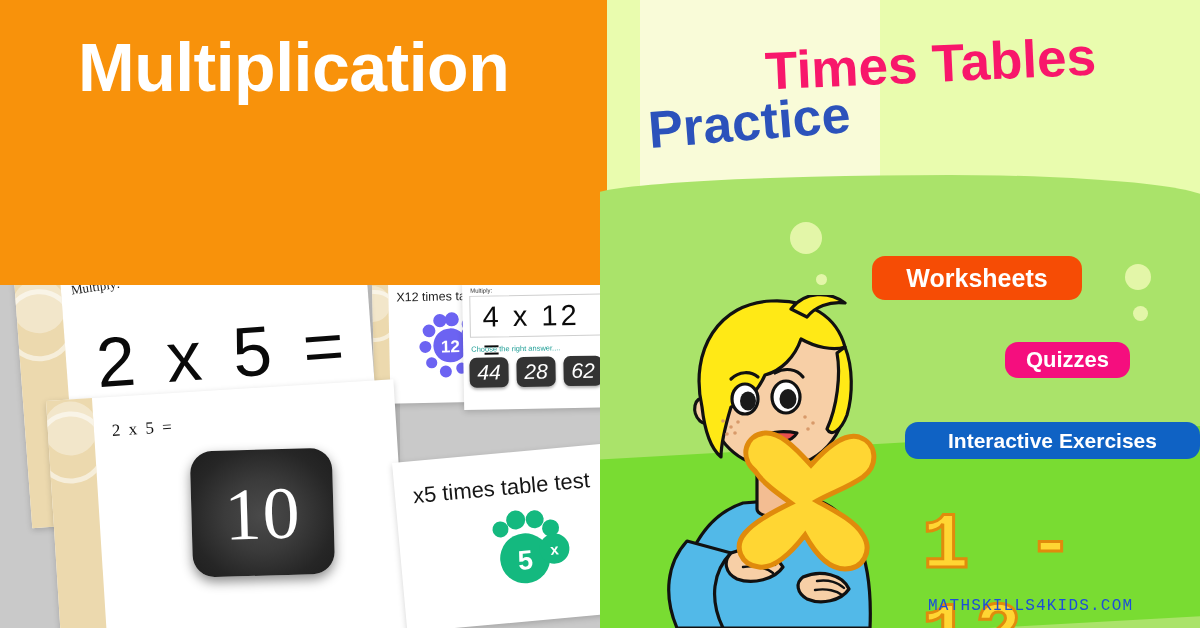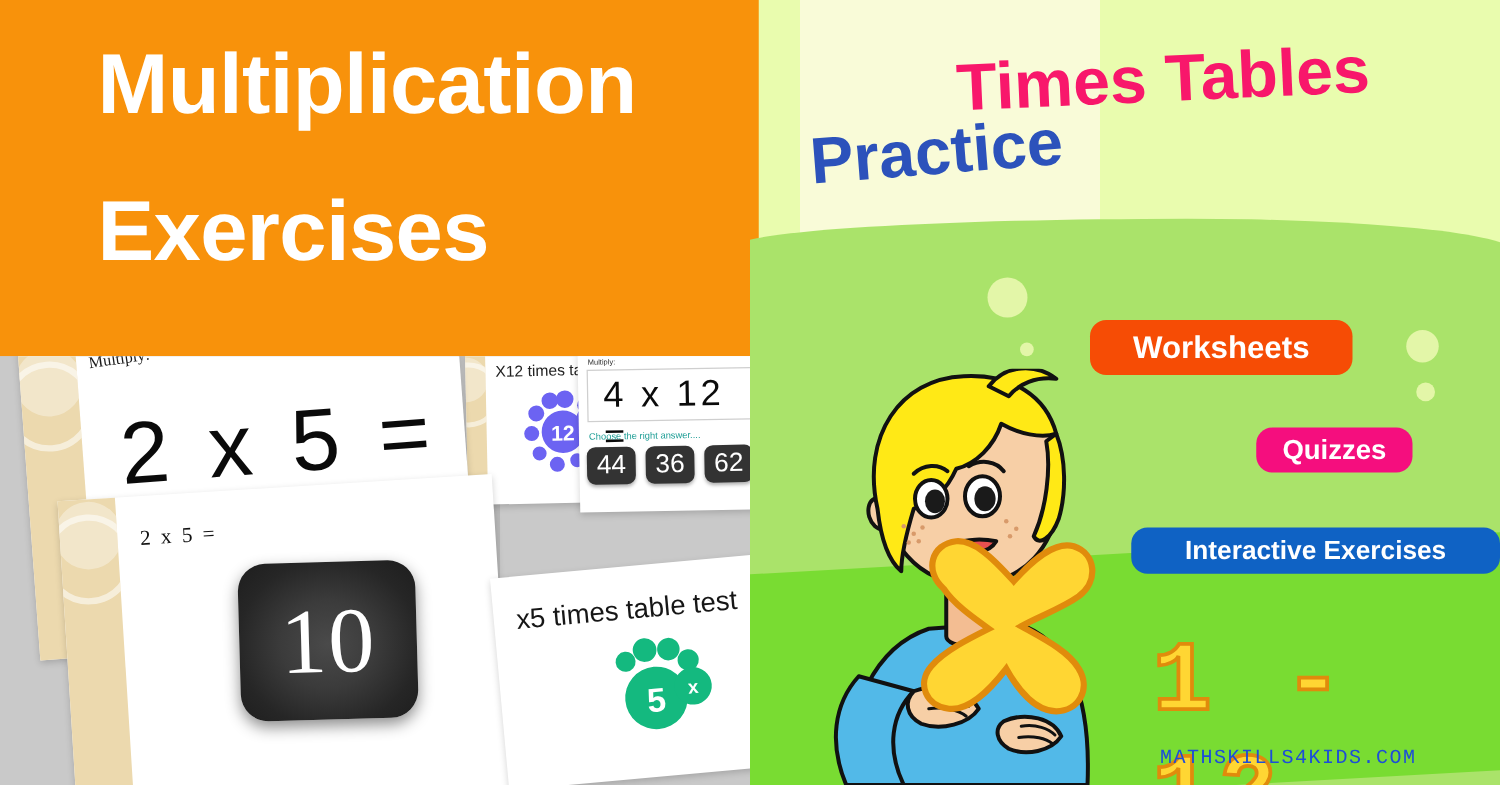--- a/index.html
+++ b/index.html
@@ -66,21 +66,21 @@
     transform:rotate(-1deg); transform-origin:top left; }
   #cardD .mhead { position:absolute; left:8px; top:6px; font-size:6px; color:#333; }
   #cardD .eqbox { position:absolute; left:7px; top:14px; width:133px; height:42px;
     border:1px solid #cfcfcf; background:#fff; }
   #cardD .eqbox span { position:absolute; left:12px; top:4px; font-size:29px;
     color:#0b0b0b; font-family:"Liberation Sans", sans-serif; letter-spacing:3px; }
   #cardD .choose { position:absolute; left:8px; top:63px; font-size:7.5px; color:#1f9e96; }
   .ansrow { position:absolute; left:6px; top:76px; display:flex; gap:8px; }
   .ansbtn { width:39px; height:30px; border-radius:7px; background:#333333;
     color:#fff; font-size:21px; display:flex; align-items:center; justify-content:center;
-    font-family:"Liberation Sans", sans-serif; box-shadow:0 2px 3px rgba(0,0,0,.3); }
+    font-family:"Liberation Sans", sans-serif; box-shadow:0 2px 3px rgba(0,0,0,.3);font-style:italic; }
 
   
   #cardE { left:392px; top:178px; width:215px; height:170px; background:#fff;
     transform:rotate(-5.2deg); transform-origin:top left; }
   #cardE .ttitle { position:absolute; left:18px; top:22px; font-size:22px; color:#161616;
     font-family:"Liberation Sans", sans-serif; white-space:nowrap; }
 
   
   .grey-block { position:absolute; background:#b8b8b8; }
 
@@ -124,21 +124,20 @@
 </style>
 </head>
 <body>
 
 <div id="root">
 
   <div class="left-panel">
 
     <div class="orange-header">
       <div class="title-line title-1">Multiplication</div>
-      <div class="title-line title-2">Exercises</div>
     </div>
 
     <div class="cards-area">
 
       <div class="grey-block" style="left:330px; top:96px; width:70px; height:120px;"></div>
       <div class="grey-block" style="left:60px; top:190px; width:140px; height:80px; background:#bdbdbd;"></div>
 
       <div class="paper" id="cardC">
         <div class="tan-strip"></div>
         <div class="qtitle">X12 times table quiz</div>
@@ -163,21 +162,21 @@
       </div>
 
       <div class="paper" id="cardD">
         <div class="mhead">Multiply:</div>
         <div class="eqbox">
           <span>4 x 12 =</span>
         </div>
         <div class="choose">Choose the right answer....</div>
         <div class="ansrow">
           <div class="ansbtn">44</div>
-          <div class="ansbtn">36</div>
+          <div class="ansbtn">28</div>
           <div class="ansbtn">62</div>
         </div>
       </div>
 
       <div class="paper" id="cardA">
         <div class="tan-strip"></div>
         <div class="mini-head">Multiply:</div>
         <div class="bigeq">2 x 5 =</div>
       </div>
 

